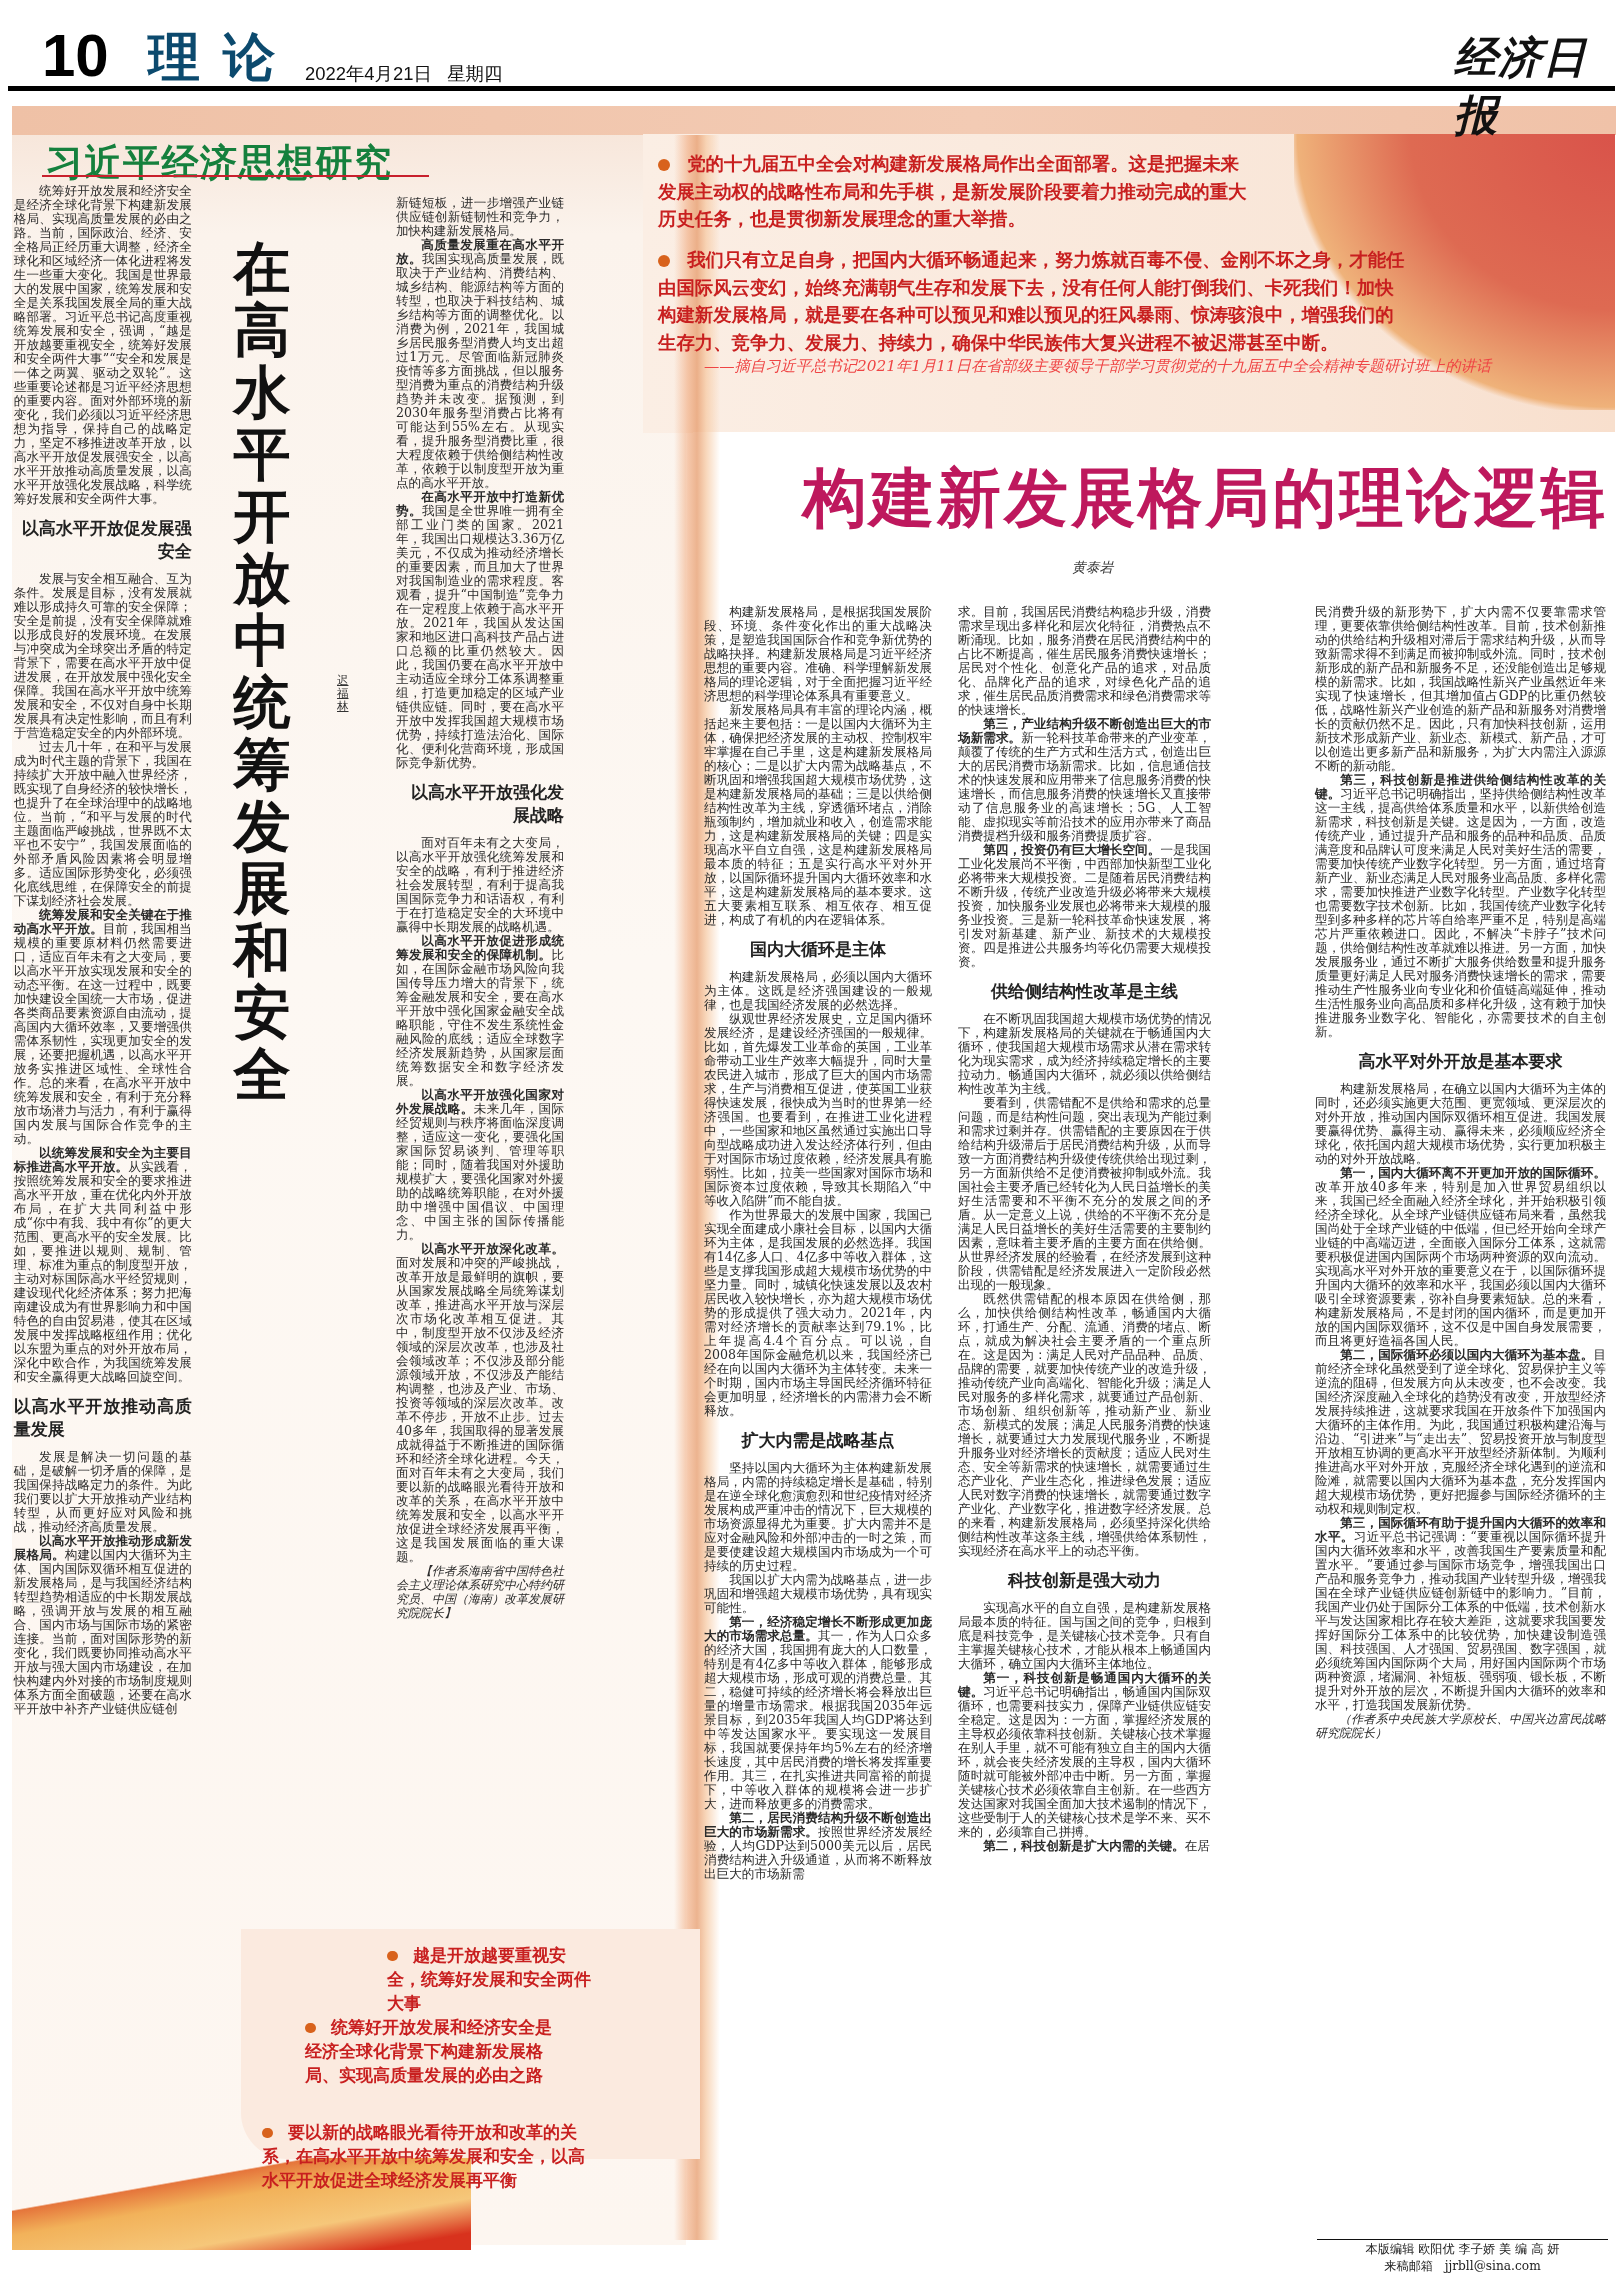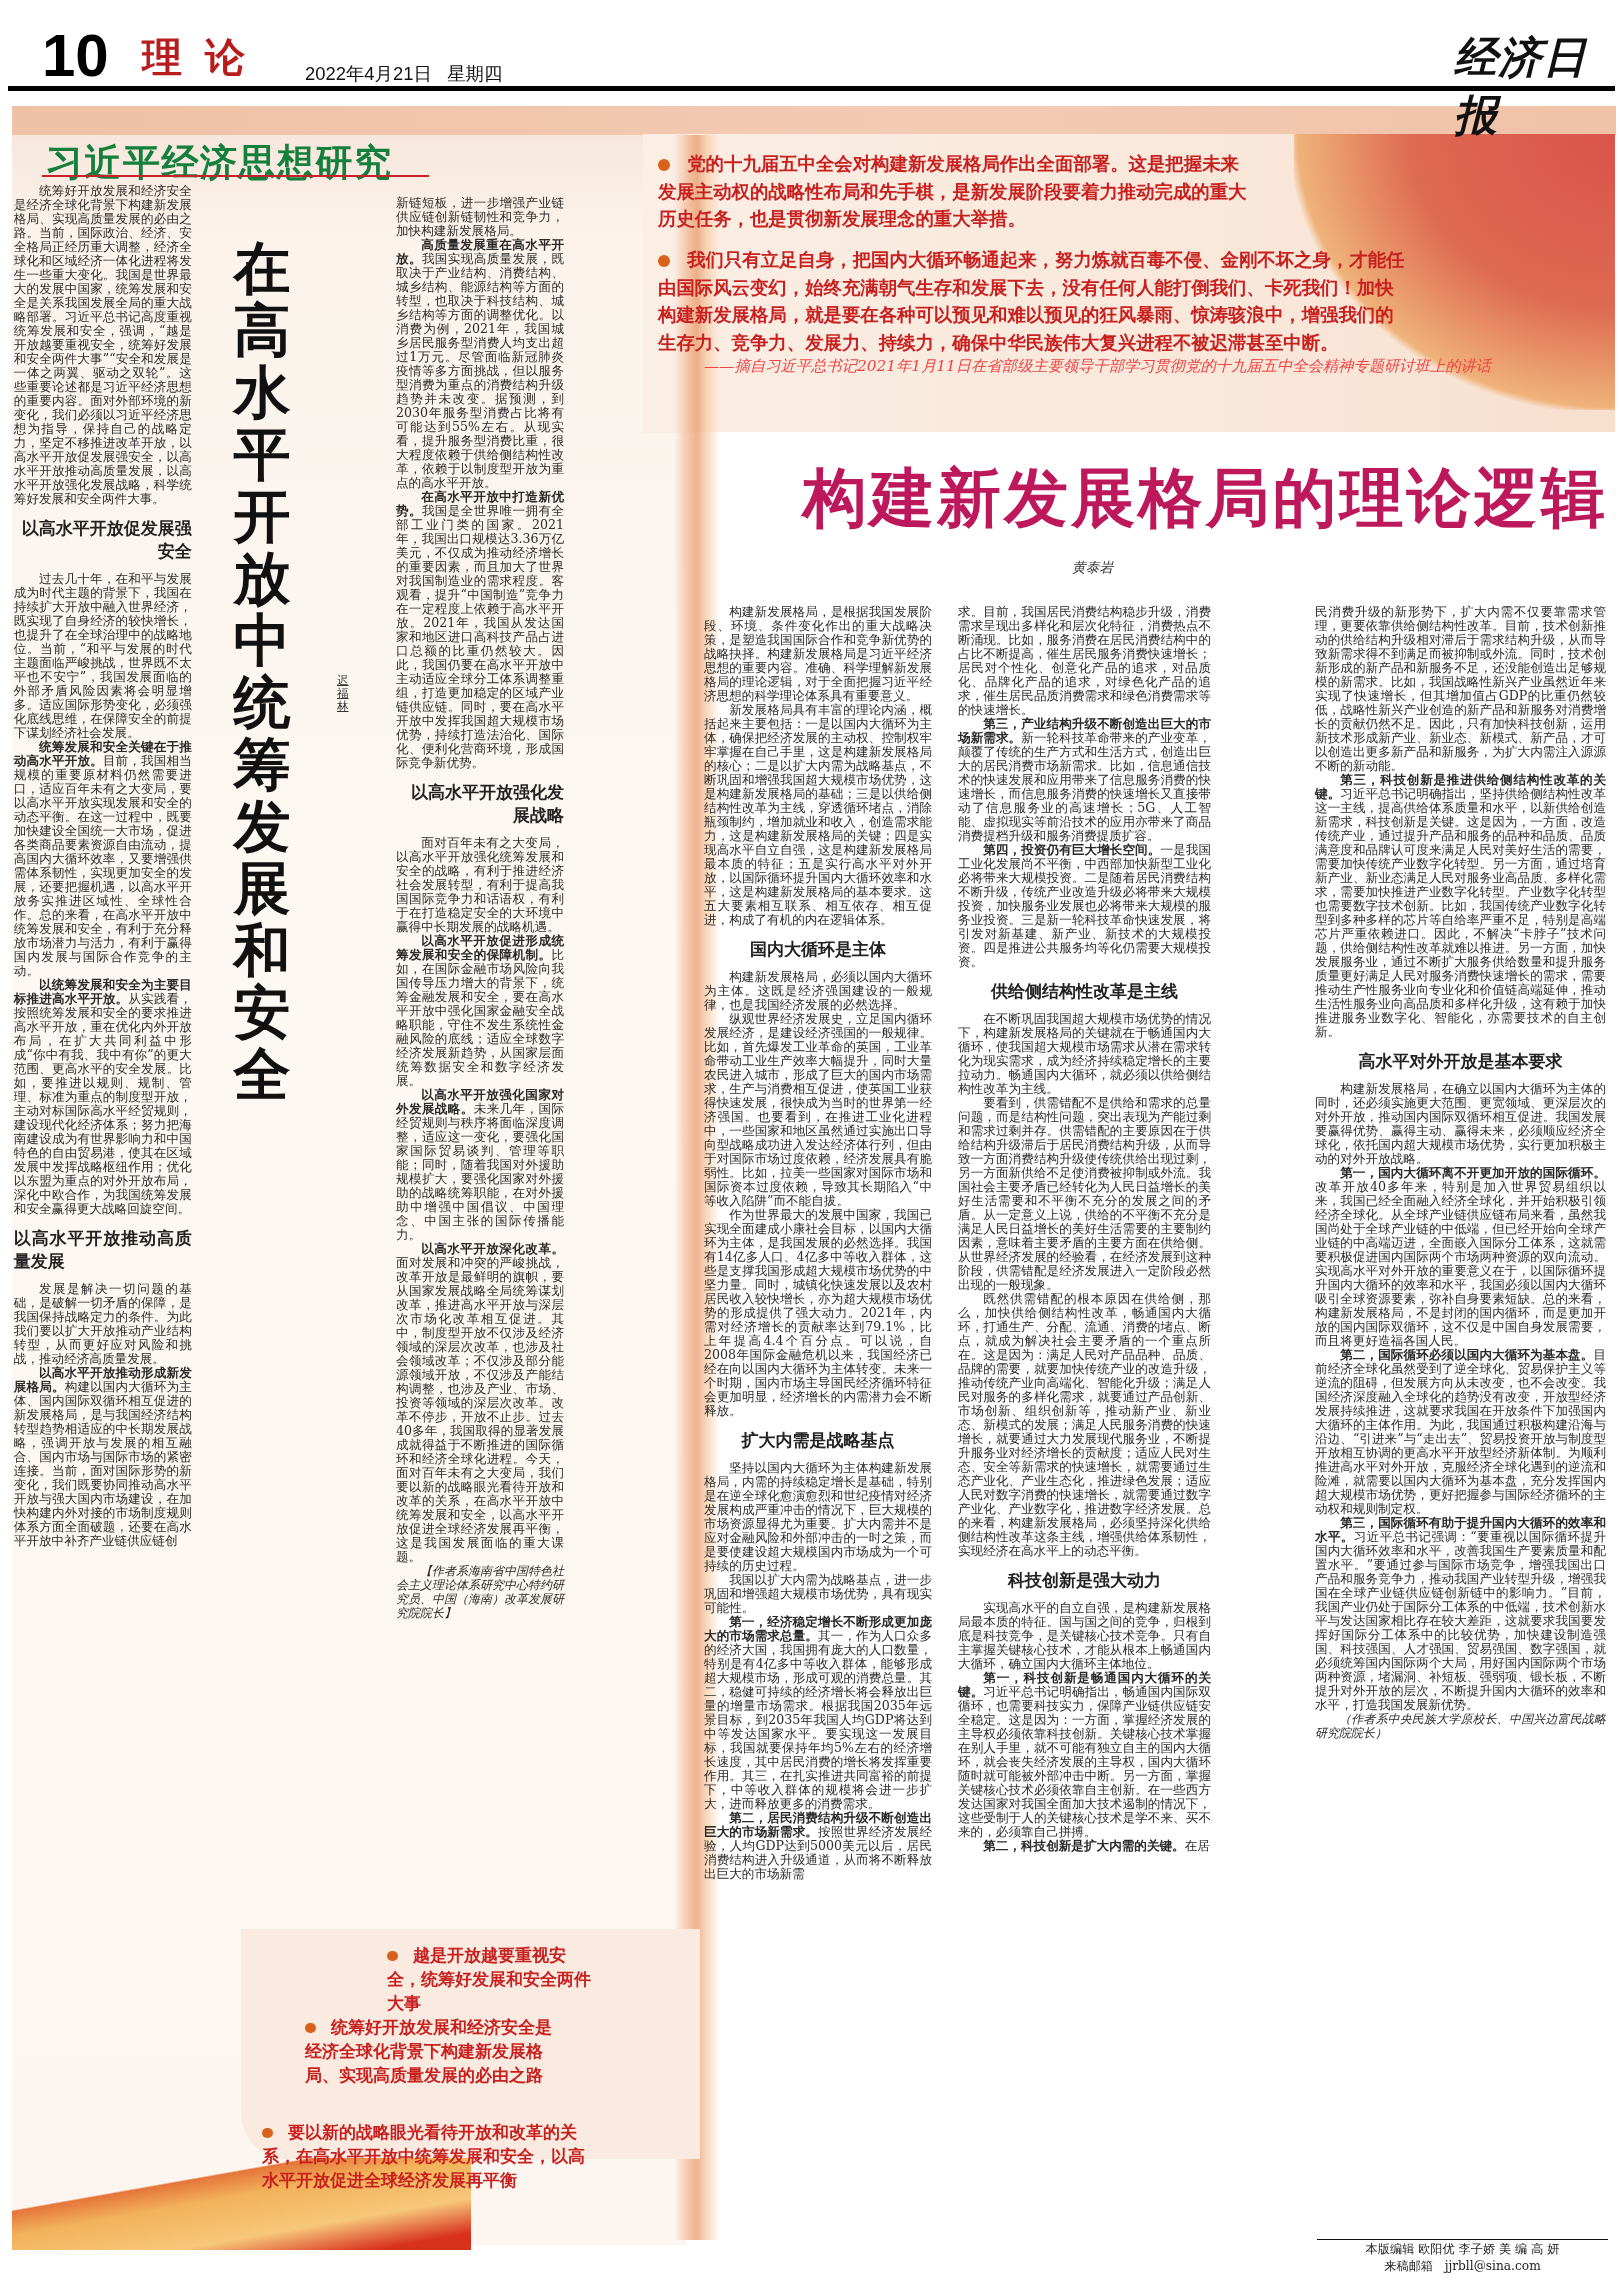--- a/index.html
+++ b/index.html
@@ -1,21 +1,21 @@
 <!DOCTYPE html>
 <html style="font-size:12.2px"><head>
 <meta charset="utf-8">
 <style>
   html, body { margin:0; padding:0; }
   body { width:1620px; height:2295px; background:#ffffff; position:relative; overflow:hidden;
          font-family:"DejaVu Serif", serif; color:#222; }
   .abs { position:absolute; }
   
   .page-num { left:42px; top:24.5px; font-family:"Liberation Sans", sans-serif; font-weight:bold; font-size:60px; line-height:61px; color:#000; }
-  .section-name { left:142px; top:27.6px; font-family:"DejaVu Serif", serif; font-weight:bold; font-size:40px; letter-spacing:23px; line-height:58px; color:#b91c1c; }
+  .section-name { left:148px; top:27.6px; font-family:"DejaVu Serif", serif; font-weight:bold; font-size:52px; letter-spacing:23px; line-height:58px; color:#0c4a6e; }
   .issue-date { left:305px; top:61px; font-family:"Liberation Sans", sans-serif; font-size:18.4px; color:#111; }
   .paper-logo { left:1454px; top:29px; font-family:"DejaVu Serif", serif; font-style:italic; font-weight:bold; font-size:43px; color:#111; letter-spacing:1.5px; }
   .rule { left:7.7px; top:86px; width:1607px; height:4.6px; background:#000; }
 
   
   .bg-left { left:11.5px; top:106px; width:674px; height:2139px;
      background:linear-gradient(180deg,#f6e3d6 0%,#fbf3ec 6%,#fdf8f3 40%,#fdf6f0 100%); }
   .band-top { left:11.5px; top:106px; width:1604px; height:29px; background:linear-gradient(90deg,#efc1a6,#f3cbb4 60%,#f0c2a8); }
   .quote-panel { left:643px; top:134px; width:972px; height:299px; background:linear-gradient(90deg,#fbeee4,#f9e6d8 70%,#f8dfcd); }
   .red-corner { left:1294px; top:134px; width:321px; height:276px;
@@ -89,20 +89,21 @@
   <span class="dot"></span><span>我们只有立足自身，把国内大循环畅通起来，努力炼就百毒不侵、金刚不坏之身，才能任由国际风云变幻，始终充满朝气生存和发展下去，没有任何人能打倒我们、卡死我们！加快构建新发展格局，就是要在各种可以预见和难以预见的狂风暴雨、惊涛骇浪中，增强我们的生存力、竞争力、发展力、持续力，确保中华民族伟大复兴进程不被迟滞甚至中断。</span>
 </div>
 <div class="abs q-src" style="left:704px; top:356px; width:842px;">——摘自习近平总书记2021年1月11日在省部级主要领导干部学习贯彻党的十九届五中全会精神专题研讨班上的讲话</div>
 
 <div class="abs v-title">在高水平开放中统筹发展和安全</div>
 <div class="abs v-author">迟福林</div>
 
 <div class="abs col" style="left:13.8px; top:184px; width:178px;">
   <p>统筹好开放发展和经济安全是经济全球化背景下构建新发展格局、实现高质量发展的必由之路。当前，国际政治、经济、安全格局正经历重大调整，经济全球化和区域经济一体化进程将发生一些重大变化。我国是世界最大的发展中国家，统筹发展和安全是关系我国发展全局的重大战略部署。习近平总书记高度重视统筹发展和安全，强调，“越是开放越要重视安全，统筹好发展和安全两件大事”“安全和发展是一体之两翼、驱动之双轮”。这些重要论述都是习近平经济思想的重要内容。面对外部环境的新变化，我们必须以习近平经济思想为指导，保持自己的战略定力，坚定不移推进改革开放，以高水平开放促发展强安全，以高水平开放推动高质量发展，以高水平开放强化发展战略，科学统筹好发展和安全两件大事。</p>
   <div class="sub right">以高水平开放促发展强安全</div>
+  <p>发展与安全相互融合、互为条件。发展是目标，没有发展就难以形成持久可靠的安全保障；安全是前提，没有安全保障就难以形成良好的发展环境。在发展与冲突成为全球突出矛盾的特定背景下，需要在高水平开放中促进发展，在开放发展中强化安全保障。我国在高水平开放中统筹发展和安全，不仅对自身中长期发展具有决定性影响，而且有利于营造稳定安全的内外部环境。</p>
   <p>过去几十年，在和平与发展成为时代主题的背景下，我国在持续扩大开放中融入世界经济，既实现了自身经济的较快增长，也提升了在全球治理中的战略地位。当前，“和平与发展的时代主题面临严峻挑战，世界既不太平也不安宁”，我国发展面临的外部矛盾风险因素将会明显增多。适应国际形势变化，必须强化底线思维，在保障安全的前提下谋划经济社会发展。</p>
   <p><b>统筹发展和安全关键在于推动高水平开放。</b><span>目前，我国相当规模的重要原材料仍然需要进口，适应百年未有之大变局，要以高水平开放实现发展和安全的动态平衡。在这一过程中，既要加快建设全国统一大市场，促进各类商品要素资源自由流动，提高国内大循环效率，又要增强供需体系韧性，实现更加安全的发展，还要把握机遇，以高水平开放务实推进区域性、全球性合作。总的来看，在高水平开放中统筹发展和安全，有利于充分释放市场潜力与活力，有利于赢得国内发展与国际合作竞争的主动。</span></p>
   <p><b>以统筹发展和安全为主要目标推进高水平开放。</b><span>从实践看，按照统筹发展和安全的要求推进高水平开放，重在优化内外开放布局，在扩大共同利益中形成“你中有我、我中有你”的更大范围、更高水平的安全发展。比如，要推进以规则、规制、管理、标准为重点的制度型开放，主动对标国际高水平经贸规则，建设现代化经济体系；努力把海南建设成为有世界影响力和中国特色的自由贸易港，使其在区域发展中发挥战略枢纽作用；优化以东盟为重点的对外开放布局，深化中欧合作，为我国统筹发展和安全赢得更大战略回旋空间。</span></p>
   <div class="sub">以高水平开放推动高质量发展</div>
   <p>发展是解决一切问题的基础，是破解一切矛盾的保障，是我国保持战略定力的条件。为此我们要以扩大开放推动产业结构转型，从而更好应对风险和挑战，推动经济高质量发展。</p>
   <p><b>以高水平开放推动形成新发展格局。</b><span>构建以国内大循环为主体、国内国际双循环相互促进的新发展格局，是与我国经济结构转型趋势相适应的中长期发展战略，强调开放与发展的相互融合、国内市场与国际市场的紧密连接。当前，面对国际形势的新变化，我们既要协同推动高水平开放与强大国内市场建设，在加快构建内外对接的市场制度规则体系方面全面破题，还要在高水平开放中补齐产业链供应链创</span></p>
 </div>
 
 <div class="abs col" style="left:396px; top:196px; width:168px;">
   <p class="noind">新链短板，进一步增强产业链供应链创新链韧性和竞争力，加快构建新发展格局。</p>

